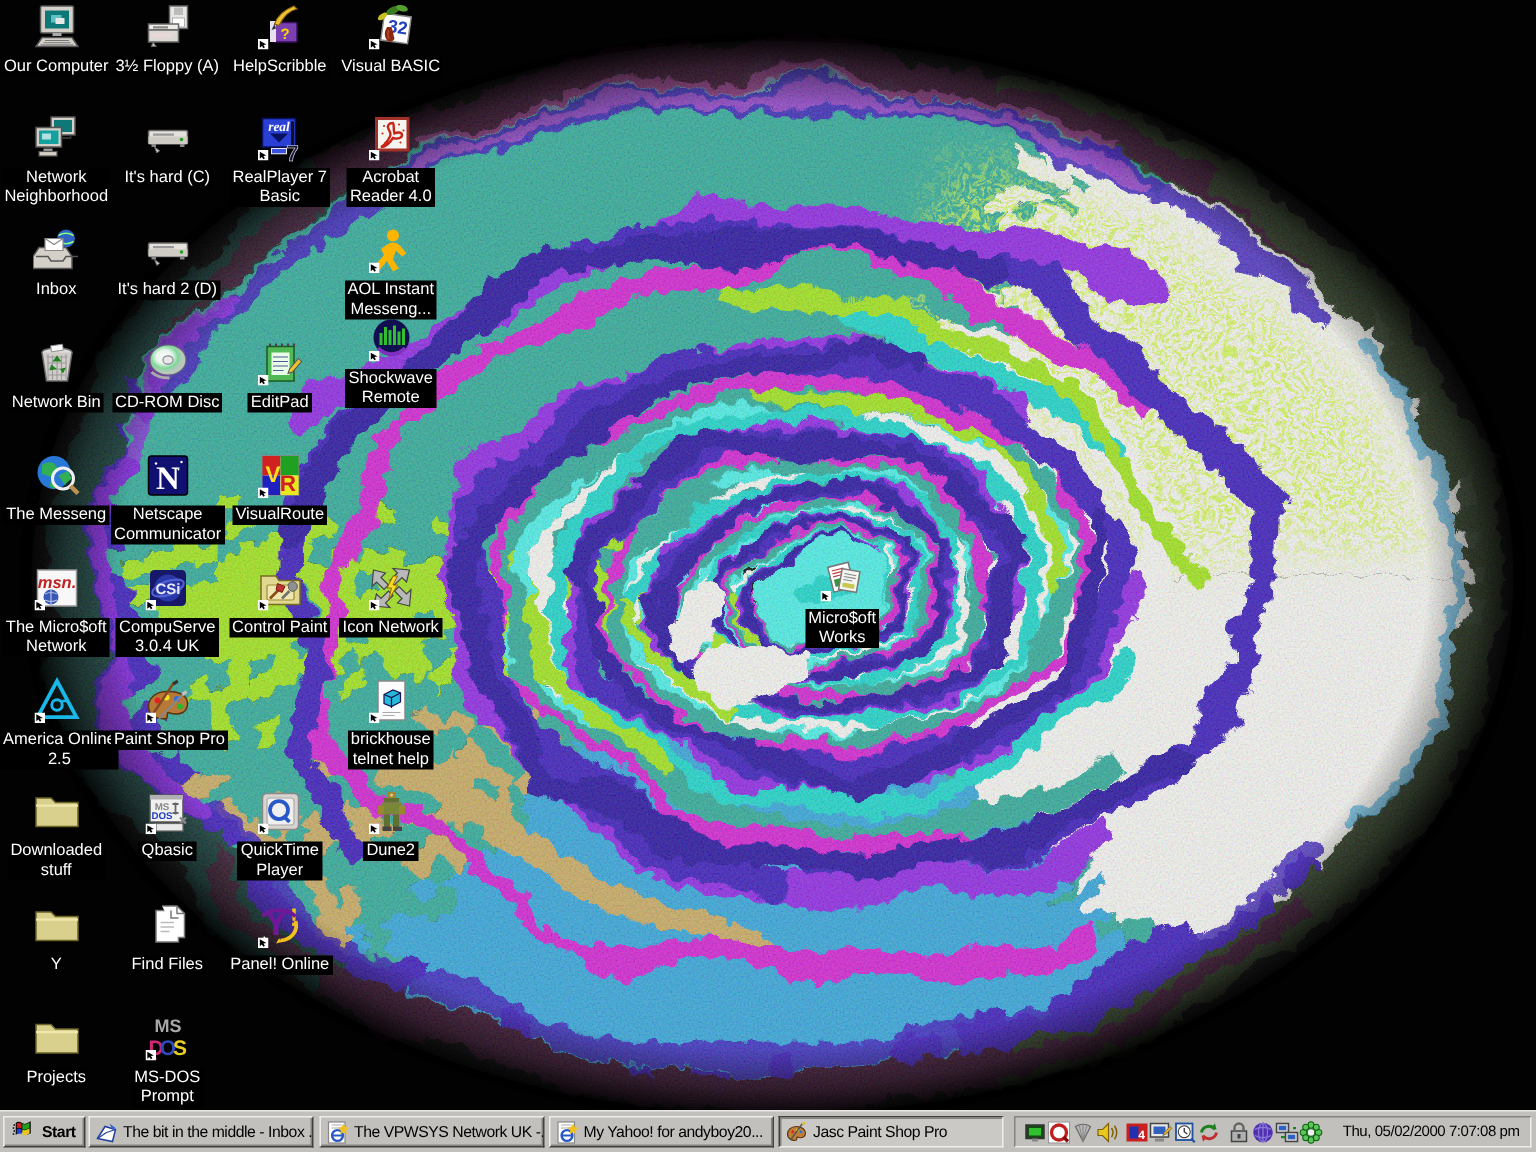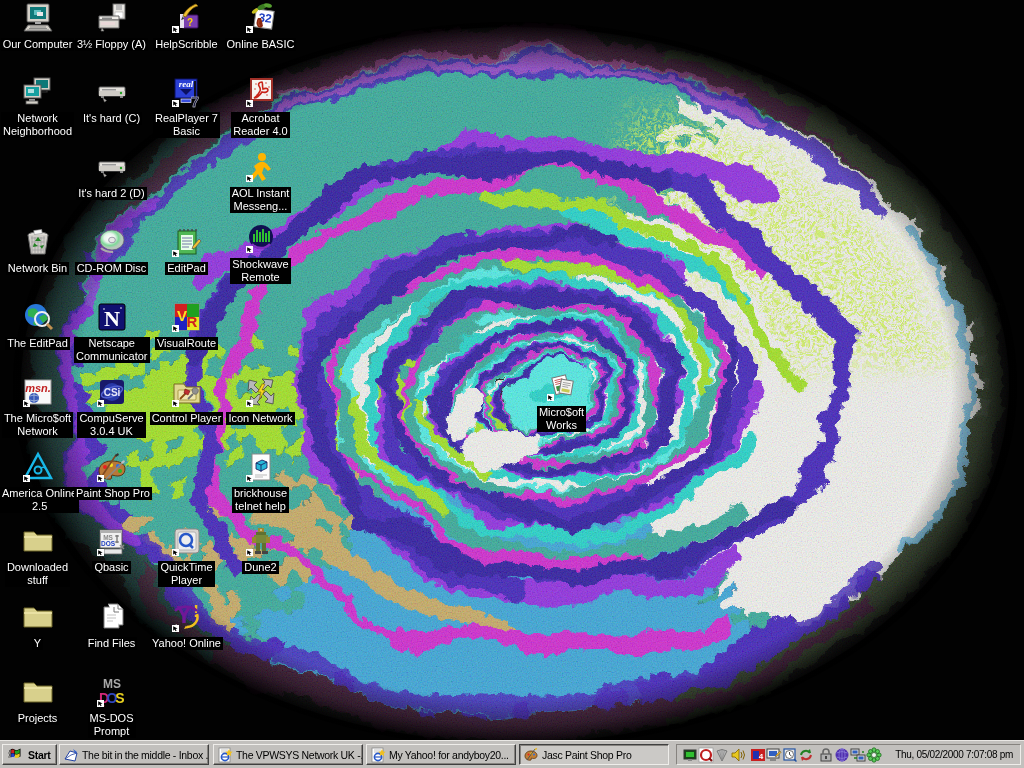--- a/index.html
+++ b/index.html
@@ -873,21 +873,21 @@
           <ellipse cx="17" cy="5" rx="5" ry="2.4" fill="#3a7a20" transform="rotate(-25 17 5)"></ellipse>
           <ellipse cx="23" cy="3.5" rx="4" ry="2" fill="#57a030" transform="rotate(15 23 3.5)"></ellipse>
           <ellipse cx="10" cy="9" rx="3.6" ry="1.8" fill="#c8c020" transform="rotate(-35 10 9)"></ellipse>
           <path d="M13 16 q-3 5 0 9 q3 2 5 -1 q-1 -5 -2 -8 z" fill="#8a2810"></path>
           <path d="M14 18 q-1 4 0.5 6" stroke="#c05030" stroke-width="0.8" fill="none"></path>
         </svg>
         <svg width="7" height="7" viewBox="0 0 7 7" style="position:absolute;left:1px;bottom:1px">
           <rect x="0" y="0" width="7" height="7" fill="#fff"></rect>
           <path d="M1.2 1.2 L1.2 5.8 L2.6 4.6 L3.6 6.2 L4.6 5.5 L3.6 4 L5.6 3.6 Z" fill="#000"></path>
         </svg>
-      </span><span class="lbl">Online BASIC</span></div>
+      </span><span class="lbl">Visual BASIC</span></div>
     <div class="cell" style="left:0px;top:76px"><span style="position:relative;display:block;width:32px;height:32px;margin:0 auto">
         <svg width="32" height="32" viewBox="0 0 32 32">
           <rect x="12" y="2" width="16" height="12" fill="#d4d0c8" stroke="#555" stroke-width="1"></rect>
           <rect x="14" y="4" width="12" height="8" fill="#0e7878"></rect>
           <rect x="2" y="9" width="17" height="13" fill="#d4d0c8" stroke="#555" stroke-width="1"></rect>
           <rect x="4" y="11" width="13" height="9" fill="#15a0a0"></rect>
           <rect x="6" y="13" width="6" height="4" fill="#b0e0e0"></rect>
           <rect x="7" y="23" width="6" height="2" fill="#999"></rect>
           <rect x="4" y="25" width="12" height="3" fill="#d4d0c8" stroke="#555" stroke-width="0.8"></rect>
           <path d="M19 16 h6 v-2" stroke="#333" stroke-width="1.2" fill="none"></path>
@@ -930,20 +930,30 @@
             <circle cx="10" cy="13" r="0.7"></circle>
             <circle cx="22" cy="19" r="0.7"></circle>
             <circle cx="12" cy="19" r="0.7"></circle>
           </g>
         </svg>
         <svg width="7" height="7" viewBox="0 0 7 7" style="position:absolute;left:1px;bottom:1px">
           <rect x="0" y="0" width="7" height="7" fill="#fff"></rect>
           <path d="M1.2 1.2 L1.2 5.8 L2.6 4.6 L3.6 6.2 L4.6 5.5 L3.6 4 L5.6 3.6 Z" fill="#000"></path>
         </svg>
       </span><span class="lbl">Acrobat<br>Reader 4.0</span></div>
+    <div class="cell" style="left:0px;top:151px"><span style="position:relative;display:block;width:32px;height:32px;margin:0 auto">
+        <svg width="32" height="32" viewBox="0 0 32 32">
+          <circle cx="22" cy="8" r="6" fill="#3060c0"></circle>
+          <path d="M17 6 q5 -3 10 0 M17 10 q5 3 10 0" stroke="#80ff80" stroke-width="1" fill="none"></path>
+          <path d="M4 14 h18 l4 6 v8 h-26 v-8 z" fill="#d4d0c8" stroke="#555" stroke-width="1"></path>
+          <path d="M8 8 h12 v8 h-12 z" fill="#fff" stroke="#888" stroke-width="0.8"></path>
+          <path d="M8 8 l6 4 6 -4" stroke="#888" stroke-width="0.8" fill="none"></path>
+          <path d="M2 20 h8 l2 3 h8 l2 -3 h8" fill="none" stroke="#555" stroke-width="1"></path>
+        </svg>
+      </span><span class="lbl">Inbox</span></div>
     <div class="cell" style="left:74px;top:151px"><span style="position:relative;display:block;width:32px;height:32px;margin:0 auto">
         <svg width="32" height="32" viewBox="0 0 32 32">
           <rect x="3" y="11" width="26" height="9" rx="1" fill="#e4e1dc" stroke="#666" stroke-width="1"></rect>
           <rect x="3" y="15" width="26" height="5" fill="#cfccc6"></rect>
           <rect x="6" y="13" width="14" height="1.5" fill="#999"></rect>
           <circle cx="25" cy="17" r="1.2" fill="#20a020"></circle>
           <rect x="5" y="20" width="3" height="2" fill="#888"></rect>
           <rect x="24" y="20" width="3" height="2" fill="#888"></rect>
           <path d="M7 22 l1.5 4 2-1.5 z" fill="#c8c4be" stroke="#666" stroke-width="0.6"></path>
         </svg>
@@ -988,21 +998,21 @@
           <rect x="10" y="9" width="12" height="15" fill="#e8ffe8"></rect>
           <path d="M11 12 h10 M11 15 h10 M11 18 h10 M11 21 h7" stroke="#559" stroke-width="0.8"></path>
           <path d="M9 5 v-2 M13 5 v-2 M17 5 v-2 M21 5 v-2 M25 5 v-2" stroke="#444" stroke-width="1.4"></path>
           <path d="M22 20 l6 -7 2 2 -6 7 -3 1 z" fill="#f0c030" stroke="#555" stroke-width="0.7"></path>
         </svg>
         <svg width="7" height="7" viewBox="0 0 7 7" style="position:absolute;left:1px;bottom:1px">
           <rect x="0" y="0" width="7" height="7" fill="#fff"></rect>
           <path d="M1.2 1.2 L1.2 5.8 L2.6 4.6 L3.6 6.2 L4.6 5.5 L3.6 4 L5.6 3.6 Z" fill="#000"></path>
         </svg>
       </span><span class="lbl">EditPad</span></div>
-    <div class="cell" style="left:223px;top:222px"><span style="position:relative;display:block;width:32px;height:32px;margin:0 auto">
+    <div class="cell" style="left:223px;top:210px"><span style="position:relative;display:block;width:32px;height:32px;margin:0 auto">
         <svg width="32" height="32" viewBox="0 0 32 32">
           <circle cx="16" cy="15" r="12" fill="#101050"></circle>
           <path d="M7 22 a12 12 0 0 0 18 0" stroke="#8030c0" stroke-width="2.5" fill="none"></path>
           <g fill="#30c030">
             <rect x="8" y="12" width="2" height="8"></rect>
             <rect x="11" y="8" width="2" height="12"></rect>
             <rect x="14" y="10" width="2" height="10"></rect>
             <rect x="17" y="7" width="2" height="13"></rect>
             <rect x="20" y="11" width="2" height="9"></rect>
             <rect x="23" y="9" width="2" height="11"></rect>
@@ -1013,21 +1023,21 @@
           <path d="M1.2 1.2 L1.2 5.8 L2.6 4.6 L3.6 6.2 L4.6 5.5 L3.6 4 L5.6 3.6 Z" fill="#000"></path>
         </svg>
       </span><span class="lbl">Shockwave<br>Remote</span></div>
     <div class="cell" style="left:0px;top:301px"><span style="position:relative;display:block;width:32px;height:32px;margin:0 auto">
         <svg width="32" height="32" viewBox="0 0 32 32">
           <circle cx="14" cy="14" r="11" fill="#2878d8"></circle>
           <path d="M6 9 q4 -3 8 -1 l3 4 -5 5 -6 -2 z M17 16 l6 -3 3 5 -5 4 z M12 20 l4 2 -2 3 -3 -2 z" fill="#30b050"></path>
           <circle cx="20" cy="18" r="7" fill="none" stroke="#f0f0f0" stroke-width="2"></circle>
           <path d="M25 23 l5 5" stroke="#c09050" stroke-width="3"></path>
         </svg>
-      </span><span class="lbl">The EditPad</span></div>
+      </span><span class="lbl">The Messeng</span></div>
     <div class="cell" style="left:74px;top:301px"><span style="position:relative;display:block;width:32px;height:32px;margin:0 auto">
         <svg width="32" height="32" viewBox="0 0 32 32">
           <rect x="3" y="3" width="26" height="26" rx="2" fill="#101070" stroke="#000" stroke-width="1"></rect>
           <text x="16" y="25" font-family="Liberation Serif" font-size="22" font-weight="bold" fill="#fff" text-anchor="middle">N</text>
           <circle cx="8" cy="8" r="0.8" fill="#fff"></circle>
           <circle cx="25" cy="7" r="0.8" fill="#fff"></circle>
           <circle cx="23" cy="12" r="0.6" fill="#fff"></circle>
         </svg>
       </span><span class="lbl">Netscape<br>Communicator</span></div>
     <div class="cell" style="left:149px;top:301px"><span style="position:relative;display:block;width:32px;height:32px;margin:0 auto">
@@ -1075,21 +1085,21 @@
           <rect x="7" y="14" width="18" height="10" rx="1" fill="#efe7b0" stroke="#998c30" stroke-width="0.8"></rect>
           <path d="M9 23 l7 -7" stroke="#8a4a10" stroke-width="1.8"></path>
           <path d="M14 13 l5 2 -2 4 -4 -2 z" fill="#c03030" stroke="#701010" stroke-width="0.6"></path>
           <path d="M17 23 l5 -5" stroke="#707070" stroke-width="1.8"></path>
           <path d="M21 14 a3.2 3.2 0 1 1 2 4 l-1.5 -1.5 z" fill="#909090" stroke="#505050" stroke-width="0.6"></path>
         </svg>
         <svg width="7" height="7" viewBox="0 0 7 7" style="position:absolute;left:1px;bottom:1px">
           <rect x="0" y="0" width="7" height="7" fill="#fff"></rect>
           <path d="M1.2 1.2 L1.2 5.8 L2.6 4.6 L3.6 6.2 L4.6 5.5 L3.6 4 L5.6 3.6 Z" fill="#000"></path>
         </svg>
-      </span><span class="lbl">Control Player</span></div>
+      </span><span class="lbl">Control Paint</span></div>
     <div class="cell" style="left:223px;top:376px"><span style="position:relative;display:block;width:32px;height:32px;margin:0 auto">
         <svg width="32" height="32" viewBox="0 0 32 32">
           <g fill="#b8b8b8" stroke="#444" stroke-width="0.8">
             <path d="M4 4 l8 2 -3 3 5 5 -3 3 -5 -5 -3 3 z"></path>
             <path d="M28 4 l-2 8 -3 -3 -5 5 -3 -3 5 -5 -3 -3 z"></path>
             <path d="M4 28 l2 -8 3 3 5 -5 3 3 -5 5 3 3 z"></path>
             <path d="M28 28 l-8 -2 3 -3 -5 -5 3 -3 5 5 3 -3 z"></path>
           </g>
           <path d="M17 8 l-4 8 h3 l-2 8 6 -10 h-3 l3 -6 z" fill="#f8d820" stroke="#806000" stroke-width="0.6"></path>
         </svg>
@@ -1209,21 +1219,21 @@
           <text x="25" y="16" font-family="Liberation Sans" font-size="17" font-weight="bold" fill="#f0c020" text-anchor="middle">!</text>
           <path d="M4 10 a13 9 0 0 1 22 0" stroke="#701898" stroke-width="2.5" fill="none"></path>
           <path d="M26 13 a11 10 0 0 1 -10 13" stroke="#f0c020" stroke-width="2.5" fill="none"></path>
           <path d="M17 27 l-4 1 2 -3.5 z" fill="#f0c020"></path>
           <path d="M5 23 l3 3 -5 2 z" fill="#e8e8e8"></path>
         </svg>
         <svg width="7" height="7" viewBox="0 0 7 7" style="position:absolute;left:1px;bottom:1px">
           <rect x="0" y="0" width="7" height="7" fill="#fff"></rect>
           <path d="M1.2 1.2 L1.2 5.8 L2.6 4.6 L3.6 6.2 L4.6 5.5 L3.6 4 L5.6 3.6 Z" fill="#000"></path>
         </svg>
-      </span><span class="lbl">Yahoo! Online</span></div>
+      </span><span class="lbl">Panel! Online</span></div>
     <div class="cell" style="left:0px;top:676px"><span style="position:relative;display:block;width:32px;height:32px;margin:0 auto">
         <svg width="32" height="32" viewBox="0 0 32 32">
           <path d="M2 7 h10 l3 3 h15 v16 h-28 z" fill="#d8d08c" stroke="#6b6326" stroke-width="1"></path>
           <path d="M2 12 h28" stroke="#efe7ab" stroke-width="1.5"></path>
         </svg>
       </span><span class="lbl">Projects</span></div>
     <div class="cell" style="left:74px;top:676px"><span style="position:relative;display:block;width:32px;height:32px;margin:0 auto">
         <svg width="32" height="32" viewBox="0 0 32 32">
           <text x="16" y="12" font-family="Liberation Sans" font-size="12" font-weight="bold" fill="#a8a8a8" text-anchor="middle">MS</text>
           <text x="8" y="27" font-family="Liberation Sans" font-size="14" font-weight="bold" fill="#d02878" text-anchor="middle">D</text>

